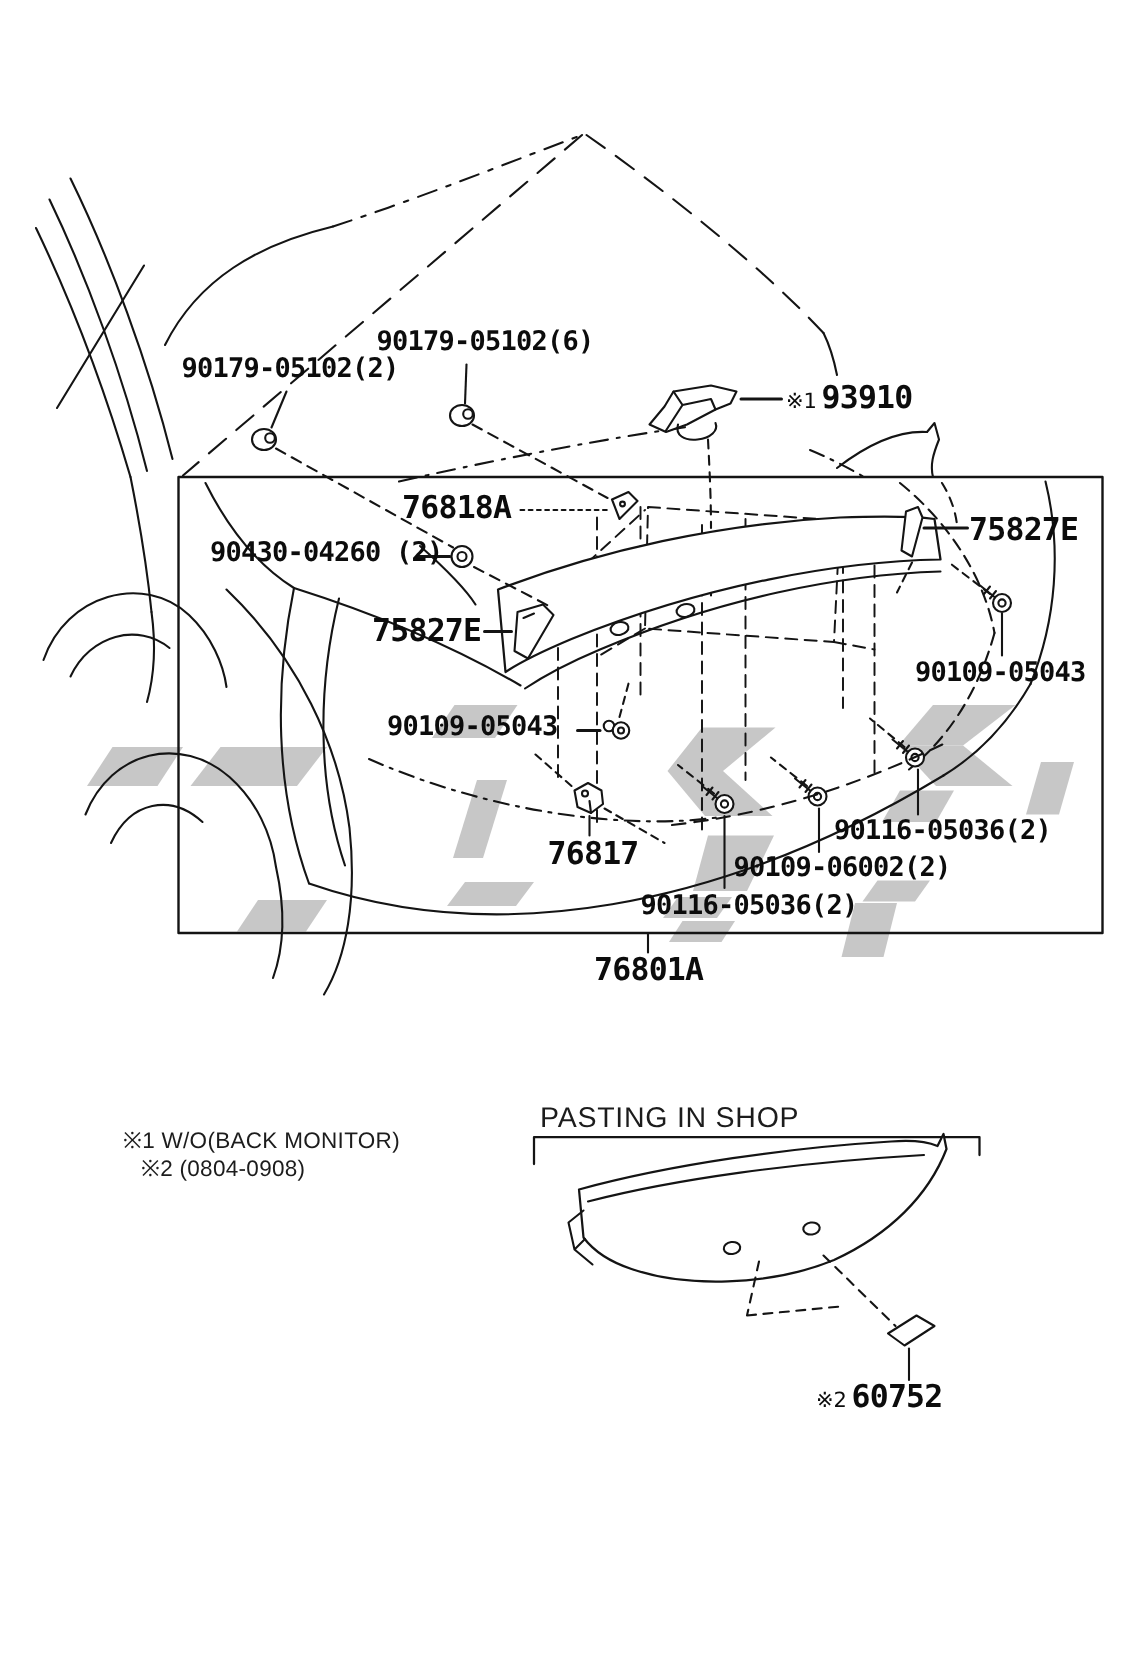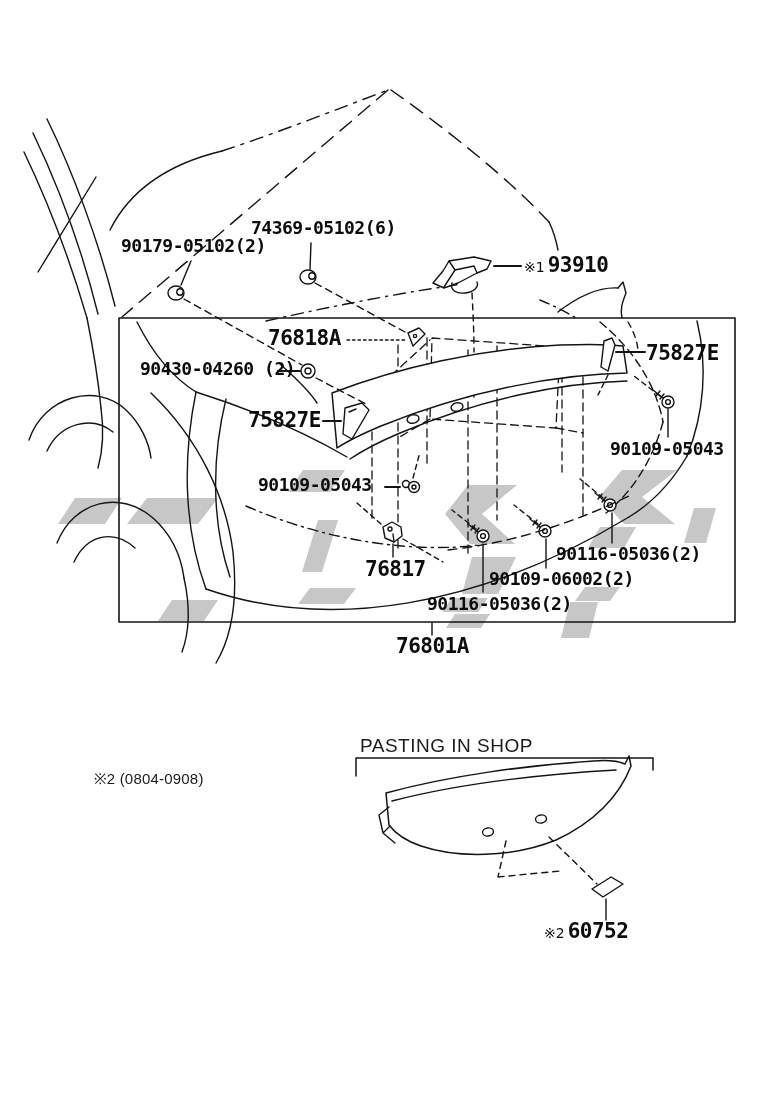--- a/index.html
+++ b/index.html
@@ -222,21 +222,21 @@
       <path d="M592,889 L611,877 L623,884 L603,897 Z" fill="#fff"></path>
       <path d="M606,899 L606,920"></path>
     </g>
   </g>
 </svg>
 
   <div class="co s" style="left:121px;top:237px">
       <span>90179-05102(2)</span>
     </div>
   <div class="co s" style="left:251px;top:219px">
-      <span>74369-05102(6)</span>
+      <span>90179-05102(6)</span>
     </div>
   <div class="co b" style="left:524px;top:255px">
       <span class="pre">※1</span>
       <span>93910</span>
     </div>
   <div class="co b" style="left:268px;top:328px">
       <span>76818A</span>
     </div>
   <div class="co b" style="left:646px;top:343px">
       <span>75827E</span>
@@ -266,16 +266,17 @@
       <span>90116-05036(2)</span>
     </div>
   <div class="co b" style="left:396px;top:636px">
       <span>76801A</span>
     </div>
   <div class="co b" style="left:544px;top:921px">
       <span class="pre">※2</span>
       <span>60752</span>
     </div>
 
+  <div class="note" style="left:82px;top:749px">※1 W/O(BACK MONITOR)</div>
   <div class="note" style="left:94px;top:768px">※2 (0804-0908)</div>
   <div class="caption" style="left:360px;top:735px">PASTING IN SHOP</div>
   <div class="docnum" style="left:695px;top:1091px">751838D</div>
 </div>
 
 </body></html>

